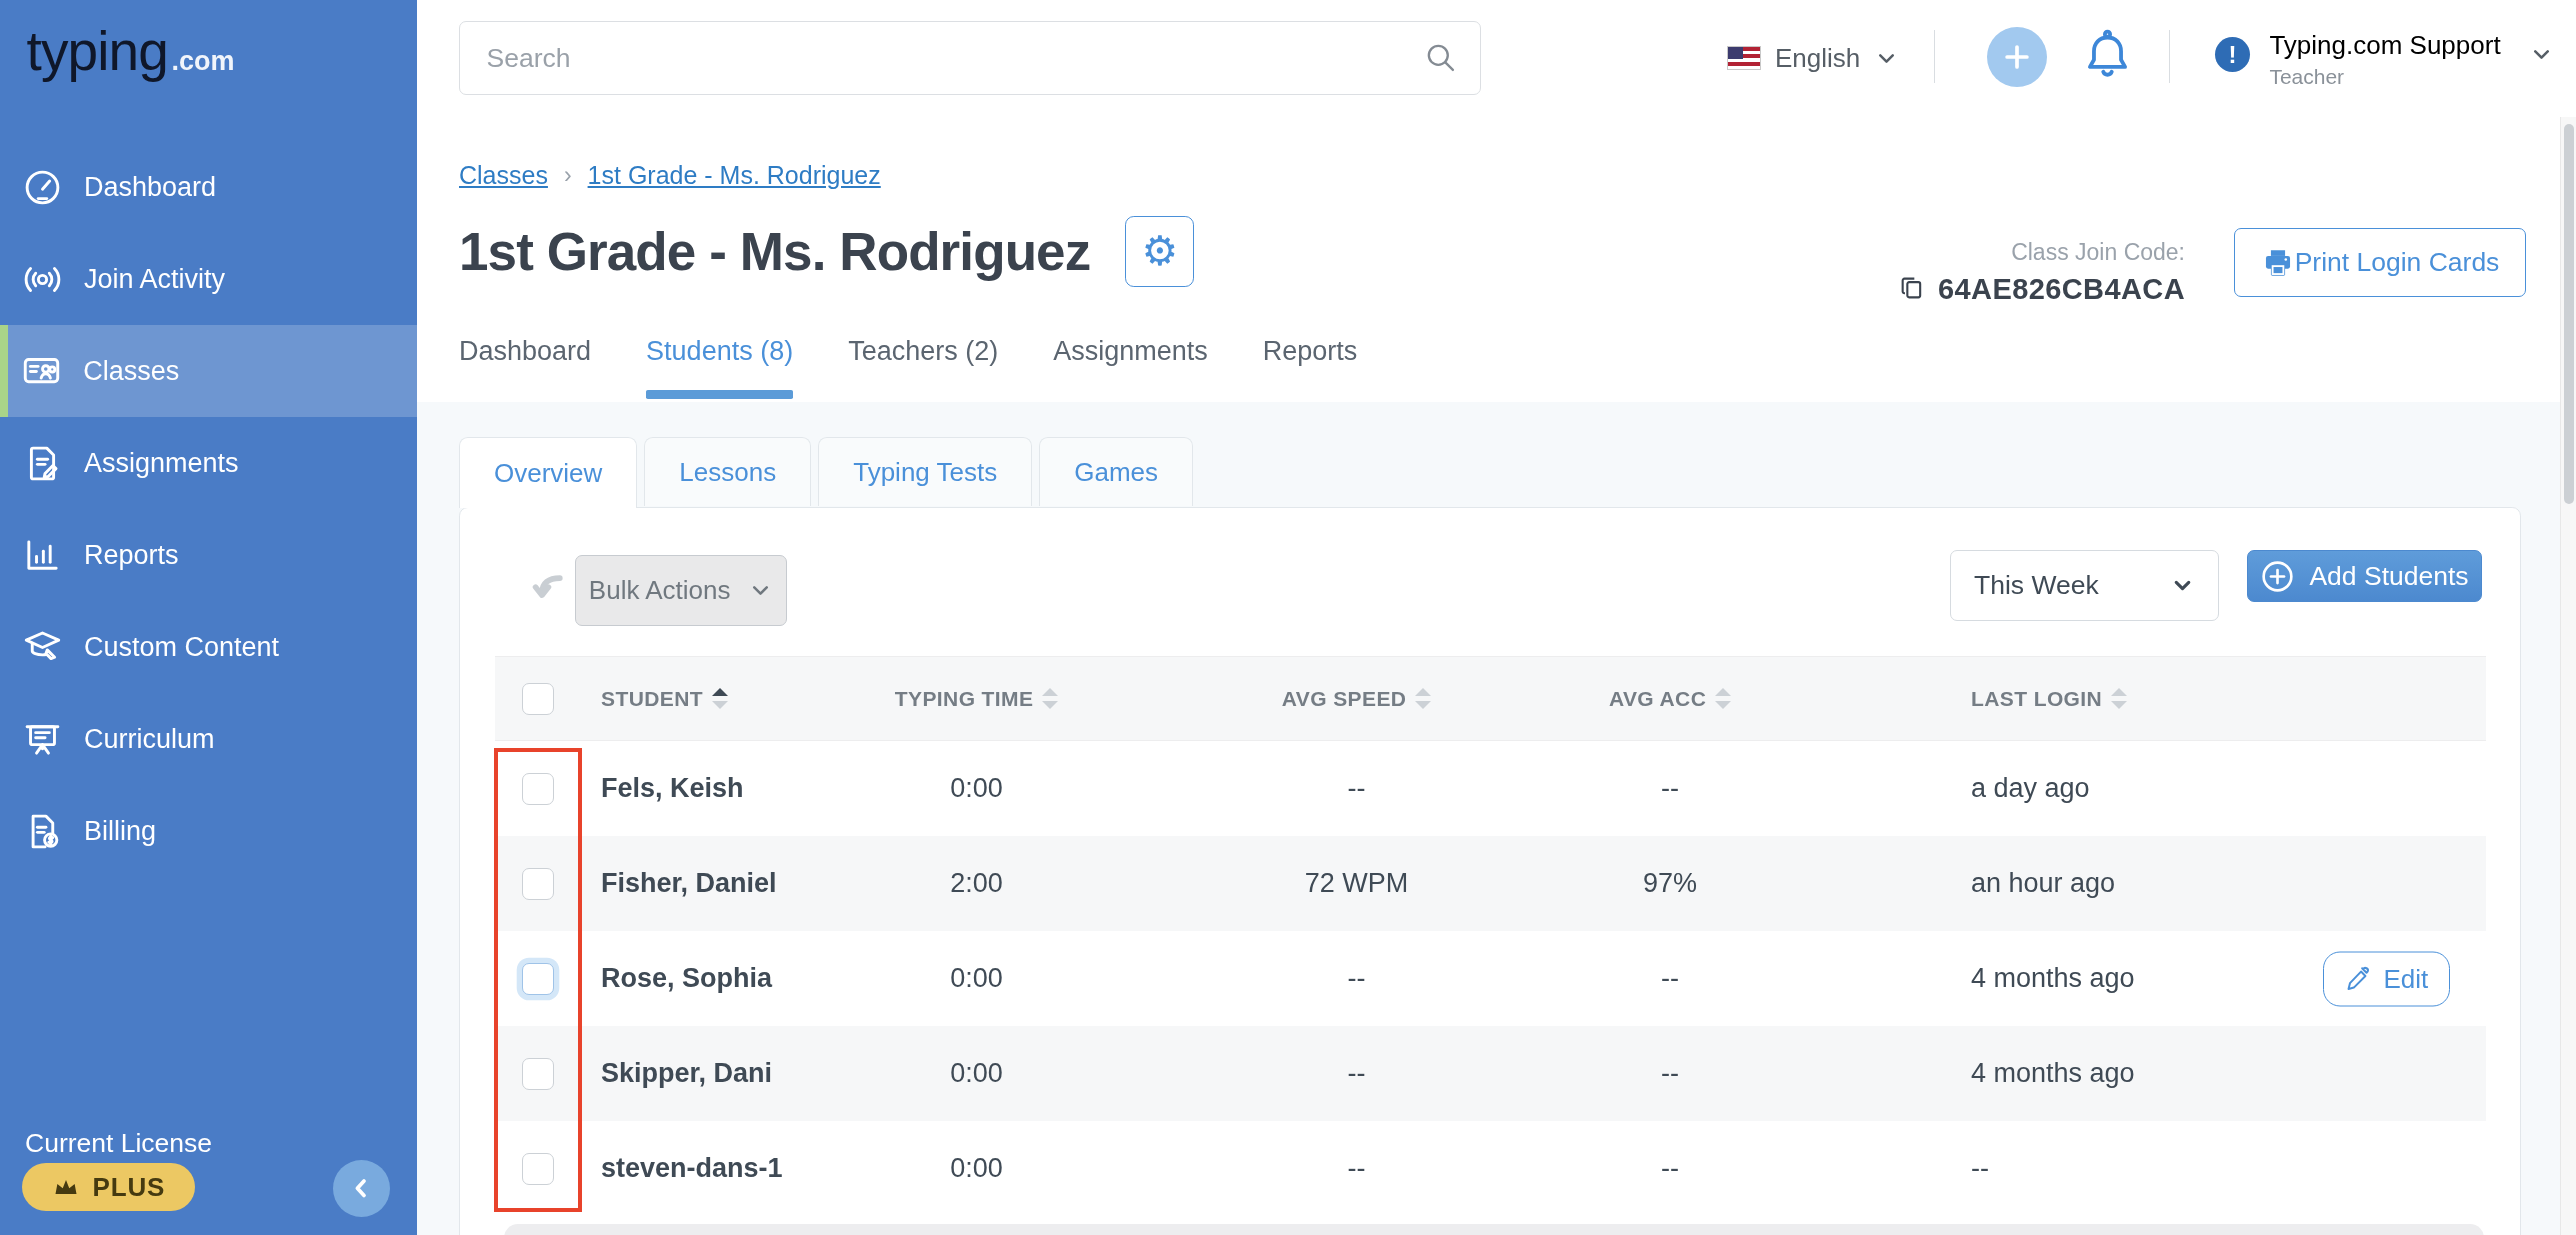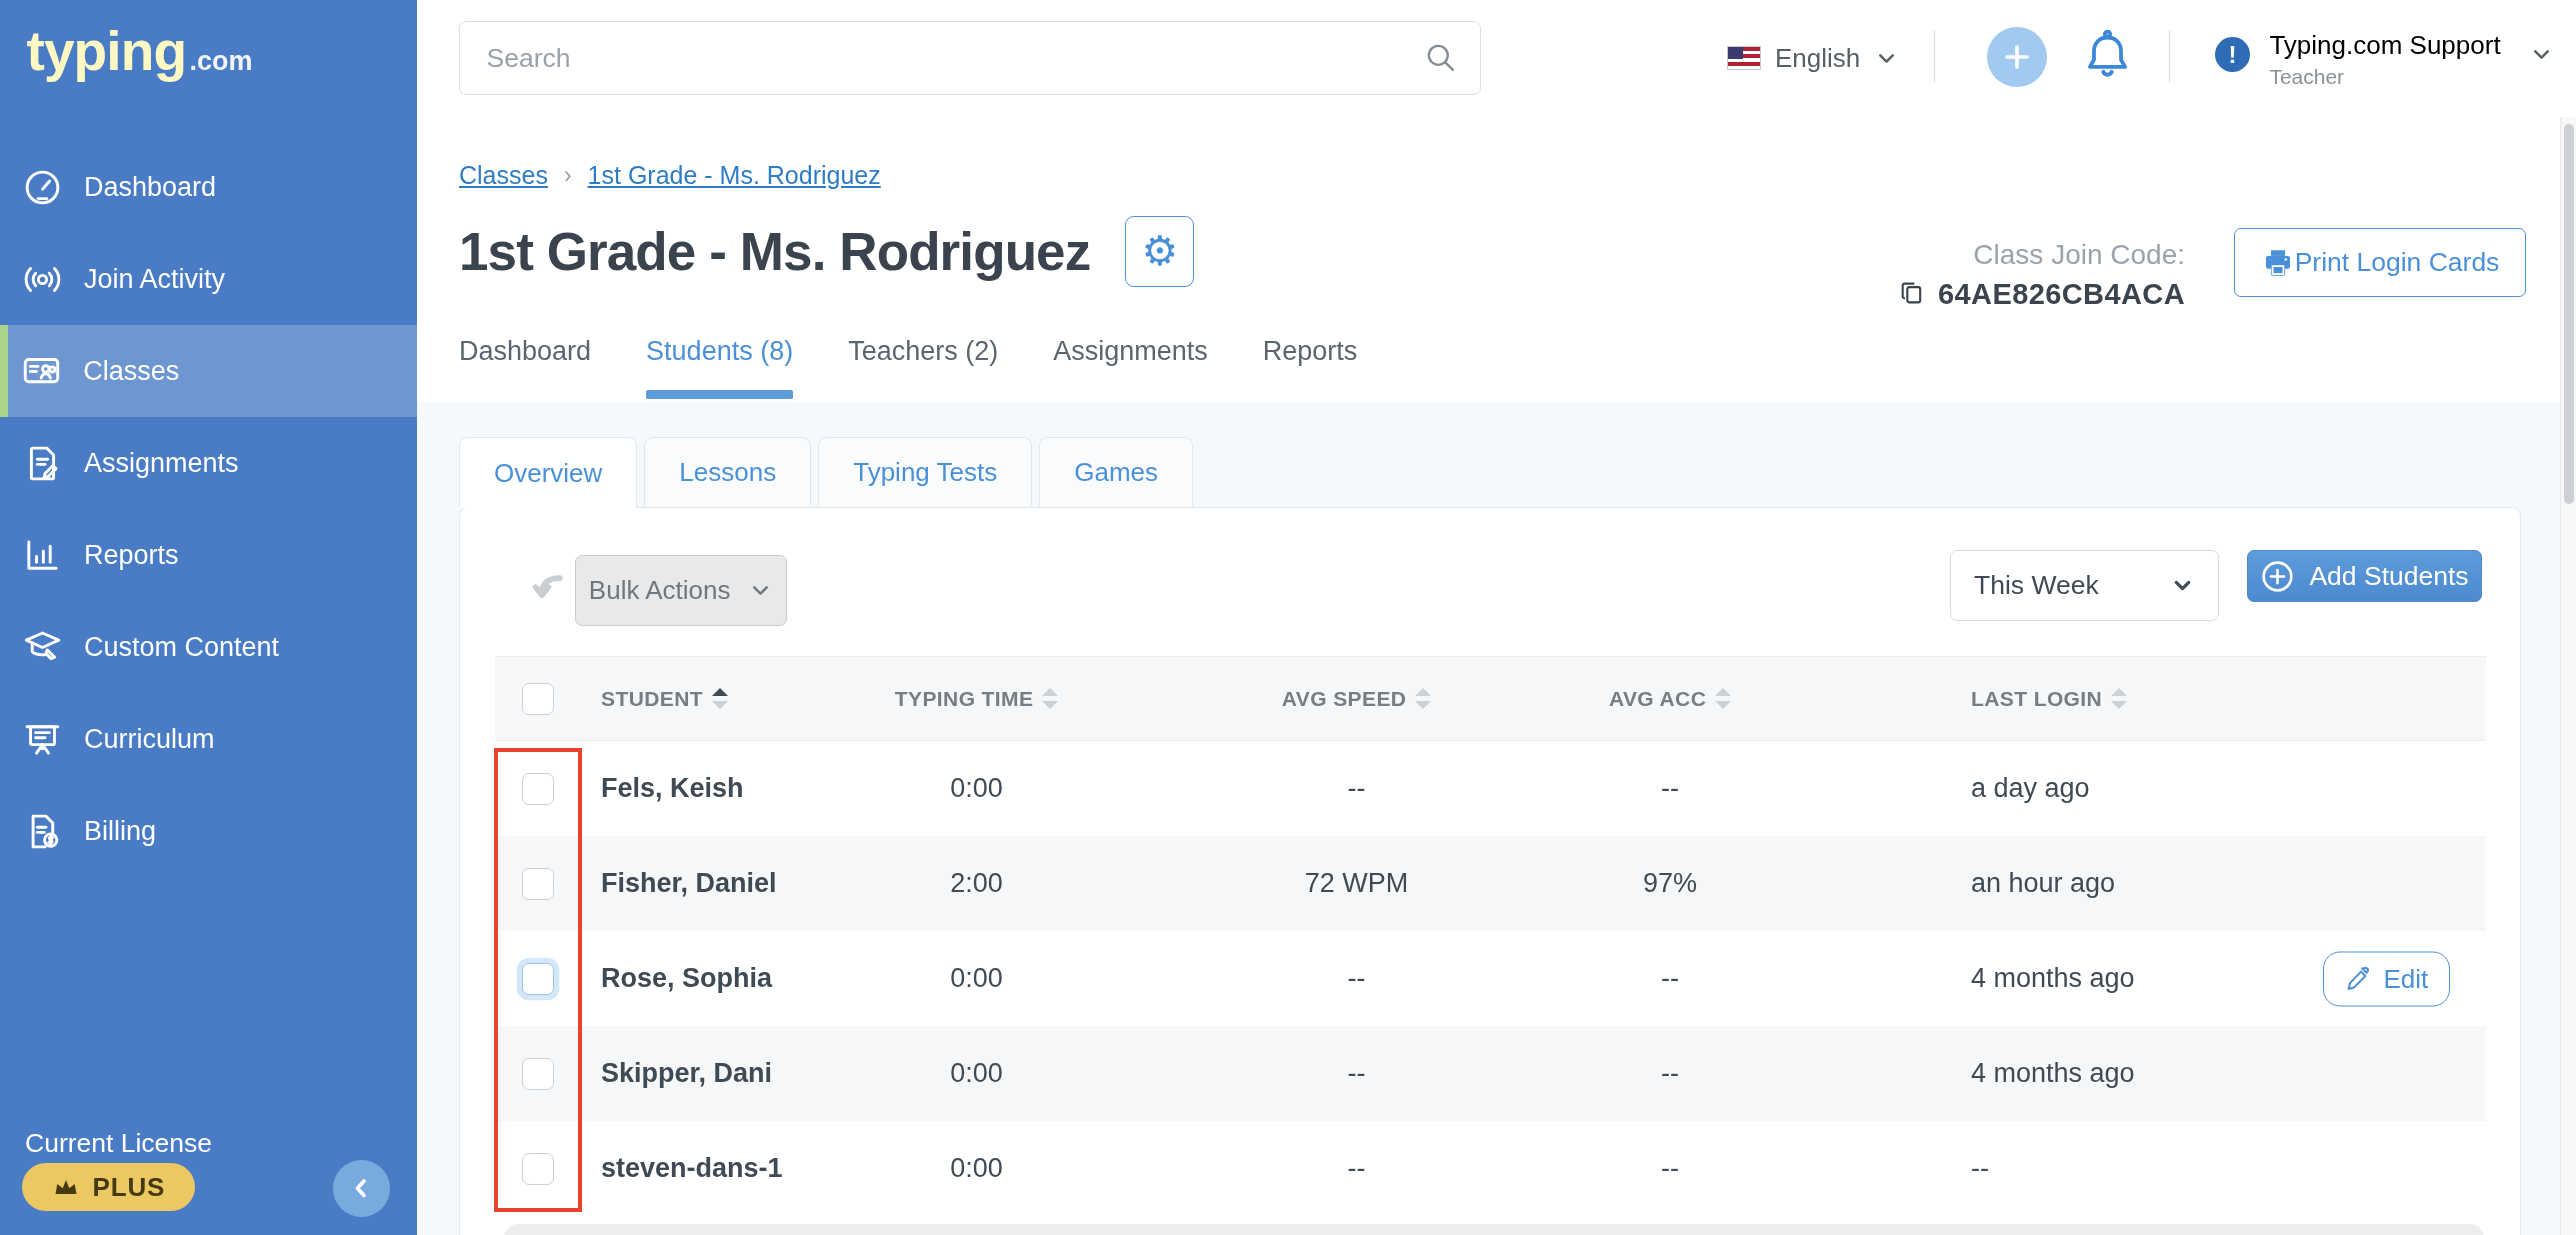--- a/index.html
+++ b/index.html
@@ -3,21 +3,21 @@
 <meta charset="utf-8">
 <style>
   * { margin:0; padding:0; box-sizing:border-box; }
   html,body { background:#fff; }
   body { font-family:"Liberation Sans", sans-serif; color:#3f4a55; }
   .app { position:relative; width:2576px; height:1236px; background:#fff; overflow:hidden; display:flex; }
 
   
   .sidebar { position:relative; width:417px; flex-shrink:0; background:#4a7cc6; }
   .logo { position:absolute; left:26.5px; top:19.4px; display:flex; align-items:baseline; cursor:pointer; }
-  .logo .brand-main { font-size:55px; font-weight:700; color:#fef9c3; letter-spacing:-0.9px; }
+  .logo .brand-main { font-size:55px; font-weight:400; color:#0f172a; letter-spacing:-0.9px; }
   .logo .brand-tld { font-size:27px; font-weight:600; color:rgba(255,255,255,.92); margin-left:3.5px; }
   .nav { position:absolute; top:141px; left:0; right:0; }
   .nav-item { height:92px; display:flex; align-items:center; padding-left:22px; gap:21px;
               color:#fff; font-size:27px; font-weight:500; cursor:pointer; }
   .nav-item.active { background:#6e96d1; border-left:8.8px solid #a9d489; padding-left:13.3px; }
   .nav-icon { width:41px; height:41px; flex-shrink:0; }
   .nav-icon svg { width:41px; height:41px; stroke:#fff; fill:none; stroke-width:1.7; stroke-linecap:round; stroke-linejoin:round; }
   .license-label { position:absolute; left:25px; top:1128px; color:#fff; font-size:26.5px; }
   .license-badge { position:absolute; left:22px; top:1163px; height:48px; padding:0 30px; border-radius:25px;
                    background:#ecc863; display:flex; align-items:center; gap:12.4px; }
@@ -60,21 +60,21 @@
   
   .breadcrumb { position:absolute; left:42px; top:161px; display:flex; align-items:center; gap:16px; font-size:25px; }
   .crumb { color:#2e7cc4; text-decoration:underline; cursor:pointer; }
   .crumb-sep { color:#9aa2ab; font-size:23px; }
   .title-row { position:absolute; left:42px; top:216px; display:flex; align-items:center; gap:35px; }
   .page-title { font-size:53px; font-weight:600; color:#3b434e; letter-spacing:-0.9px; }
   .gear-btn { width:69px; height:71px; border:1.8px solid #4a90d9; border-radius:8.8px; background:#fff;
               display:flex; align-items:center; justify-content:center; cursor:pointer; }
   .gear-btn .gear-glyph { font-size:41px; color:#4a90d9; line-height:1; }
   .join-code { position:absolute; right:391px; top:239px; text-align:right; }
-  .join-code-label { font-size:28px; color:#9aa2ab; }
+  .join-code-label { font-size:23px; color:#9aa2ab; }
   .join-code-line { margin-top:7px; display:flex; align-items:center; justify-content:flex-end; gap:12.4px; }
   .copy-icon svg { width:28px; height:28px; stroke:#3b434e; stroke-width:1.8; fill:none; stroke-linejoin:round; }
   .join-code-value { font-size:29px; font-weight:700; color:#3b434e; letter-spacing:0.4px; }
   .print-btn { position:absolute; left:1817px; top:228px; width:292px; height:69px; background:#fff;
                border:1.8px solid #4a90d9; border-radius:7px; display:flex; align-items:center; justify-content:center;
                cursor:pointer; }
   .print-btn svg { width:34px; height:34px; }
   .print-label { font-size:26.5px; color:#4a90d9; }
 
   

